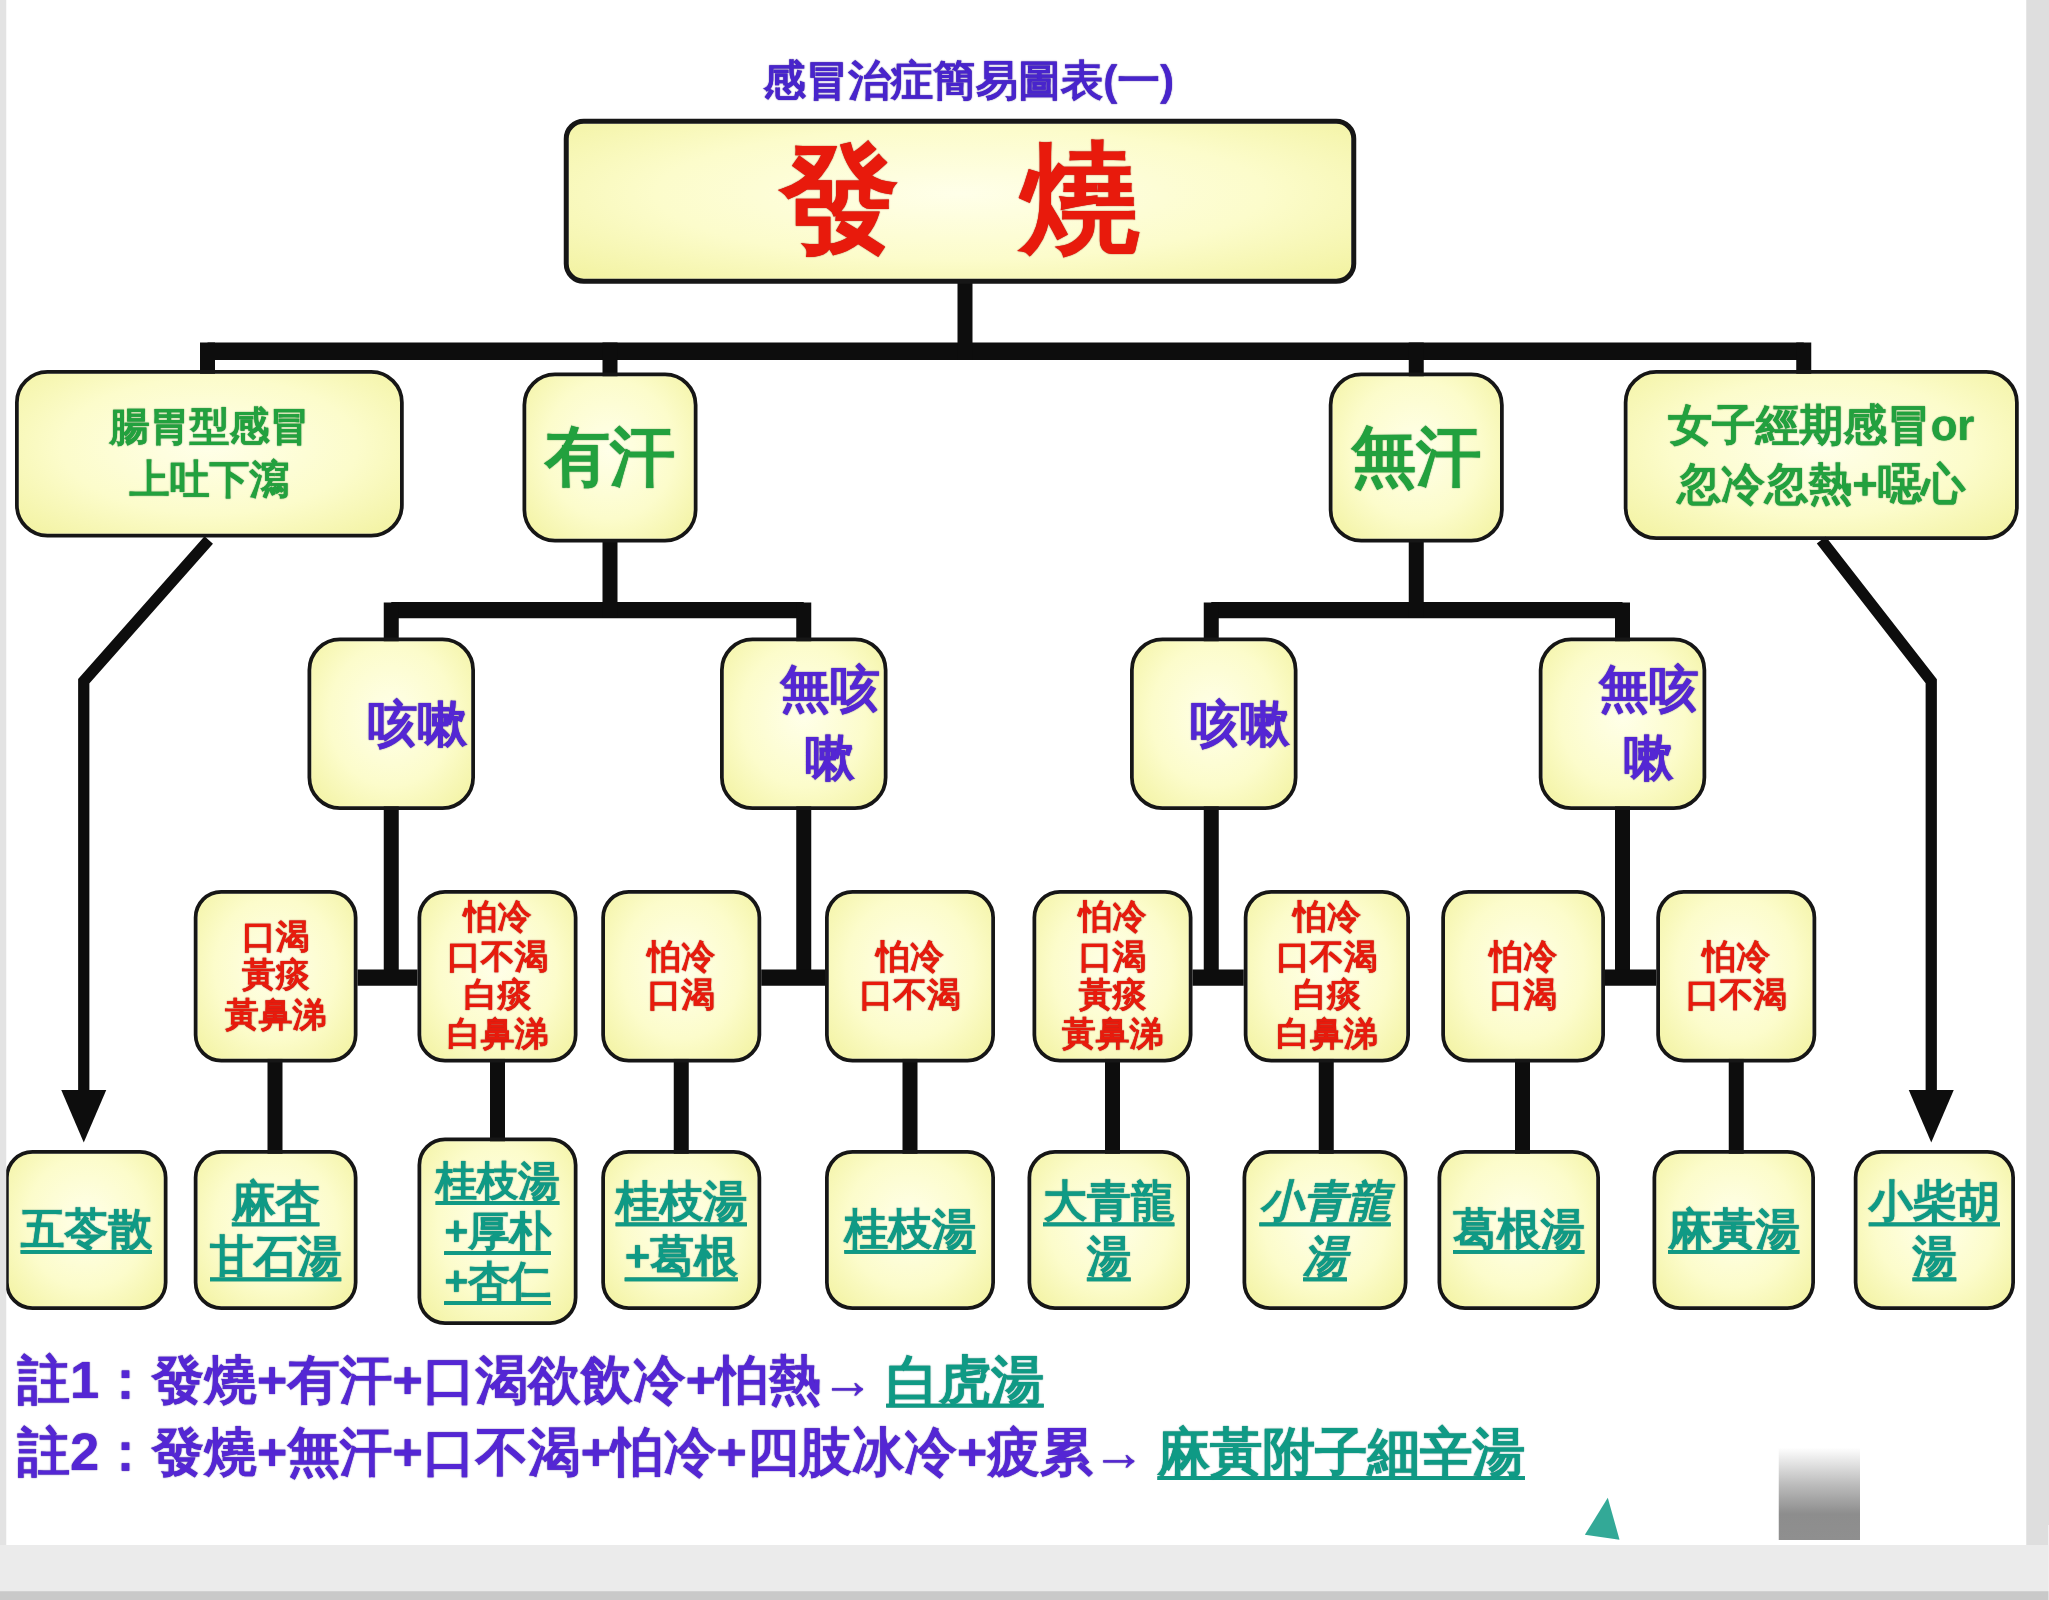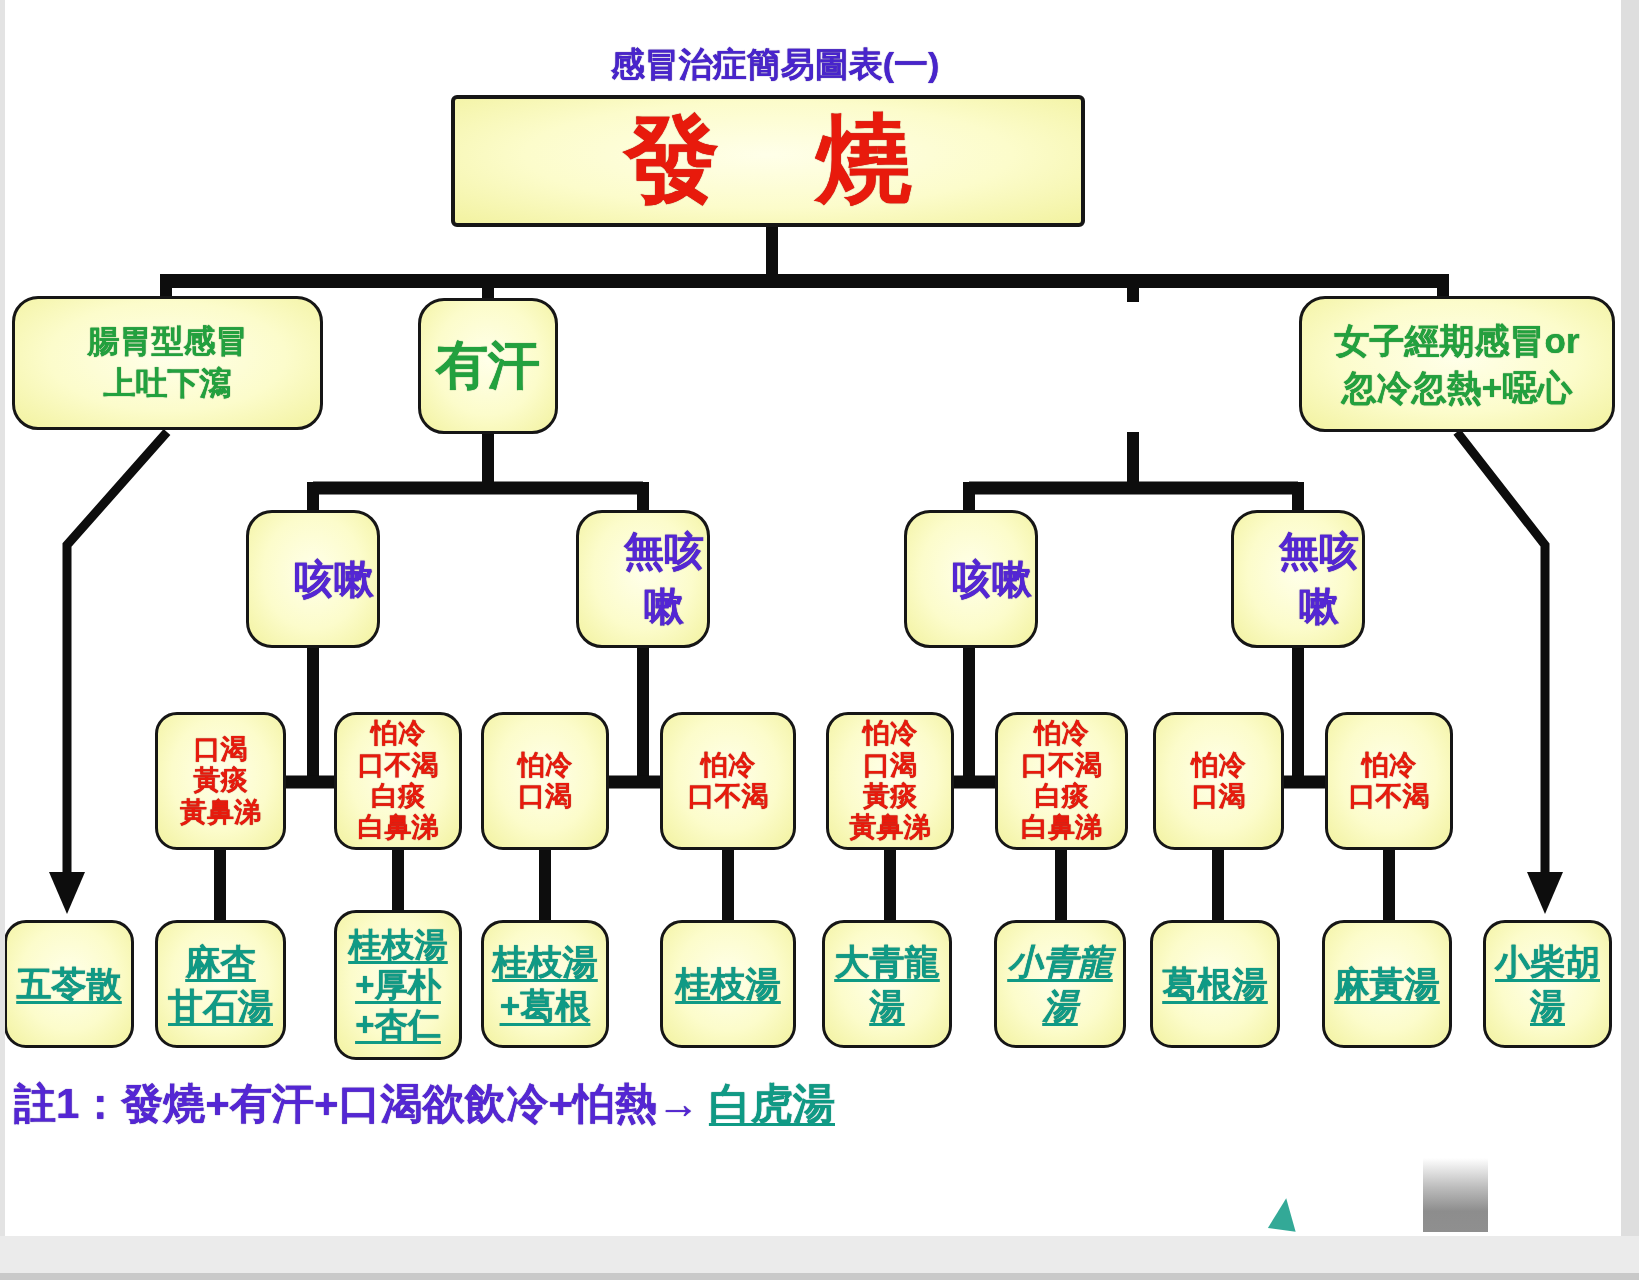--- a/index.html
+++ b/index.html
@@ -16,21 +16,21 @@
   }
   .green{color:#22a13e;text-shadow:0 0 1px #0e6e22;}
   .purple{color:#5426d4;text-shadow:0 0 1px #2a0f80;}
   .red{color:#e81a0c;text-shadow:0 0 1px #8e0a02;}
   .teal{color:#0f9a85;text-shadow:0 0 1px #076a5a;}
   .u{text-decoration:underline;text-decoration-thickness:3px;text-underline-offset:5px;}
 
   .title{position:absolute;left:430px;top:42px;width:690px;z-index:2;text-align:center;
          font-size:34px;color:#4824cc;text-shadow:0 0 1px #2a0f80;}
 
-  .n-root{left:451px;top:95px;width:634px;height:132px;font-size:96px;border-width:4px;border-radius:6px;}
+  .n-root{left:451px;top:95px;width:634px;height:132px;font-size:96px;border-width:4px;border-radius:16px;}
   .n-stomach{left:12px;top:296px;width:311px;height:134px;font-size:32px;line-height:1.3;}
   .n-sweat{left:418px;top:298px;width:140px;height:136px;font-size:52px;}
   .n-nosweat{left:1063px;top:298px;width:140px;height:136px;font-size:52px;}
   .n-menstrual{left:1299px;top:296px;width:316px;height:136px;font-size:35px;line-height:1.35;}
 
   .l3{width:134px;height:138px;font-size:40px;top:510px;padding-left:42px;}
   .l31{left:246px;} .l32{left:576px;} .l33{left:904px;} .l34{left:1231px;}
 
   .sym{top:712px;height:138px;font-size:27px;line-height:1.16;border-radius:22px;}
   .s1{left:155px;width:131px;} .s2{left:334px;width:128px;}
@@ -84,20 +84,21 @@
     <polygon points="1527,872 1563,872 1545,914" fill="#0d0d0d"></polygon>
   </svg>
 
   <div class="title">感冒治症簡易圖表(一)</div>
 
   <div class="box n-root red">發　燒</div>
 
   <div class="box n-stomach green">腸胃型感冒
 上吐下瀉</div>
   <div class="box n-sweat green">有汗</div>
+  <div class="box n-nosweat green">無汗</div>
   <div class="box n-menstrual green">女子經期感冒or
 忽冷忽熱+噁心</div>
 
   <div class="box l3 l31 purple">咳嗽</div>
   <div class="box l3 l32 purple">無咳嗽</div>
   <div class="box l3 l33 purple">咳嗽</div>
   <div class="box l3 l34 purple">無咳嗽</div>
 
   <div class="box sym s1 red">口渴
 黃痰
@@ -137,20 +138,23 @@
   <div class="box rem r7 teal u">小青龍
 湯</div>
   <div class="box rem r8 teal u">葛根湯</div>
   <div class="box rem r9 teal u">麻黃湯</div>
   <div class="box rem r10 teal u">小柴胡
 湯</div>
 
   <div class="note note1">
     <span class="purple">註1：發燒+有汗+口渴欲飲冷+怕熱→</span><span class="teal u rm">白虎湯</span>
   </div>
+  <div class="note note2">
+    <span class="purple">註2：發燒+無汗+口不渴+怕冷+四肢冰冷+疲累→</span><span class="teal u rm">麻黃附子細辛湯</span>
+  </div>
 
   <div class="smudge"></div>
   <div class="watermark"></div>
   <div class="left-strip"></div>
   <div class="right-strip"></div>
   <div class="bottom-strip"></div>
   <div class="bottom-edge"></div>
 
 </div>
 

